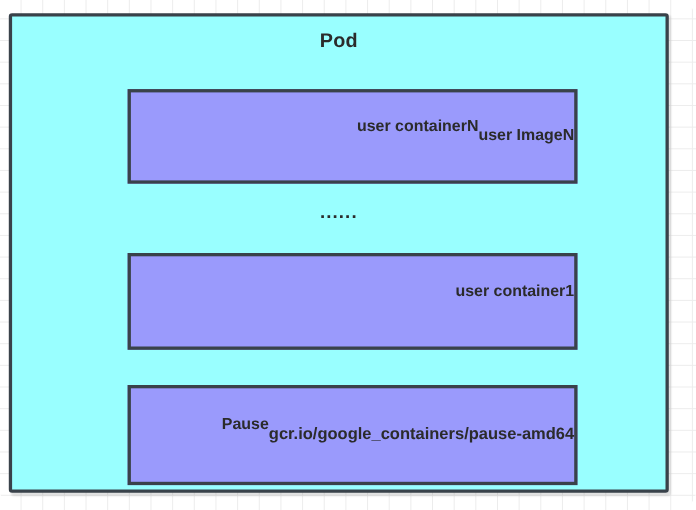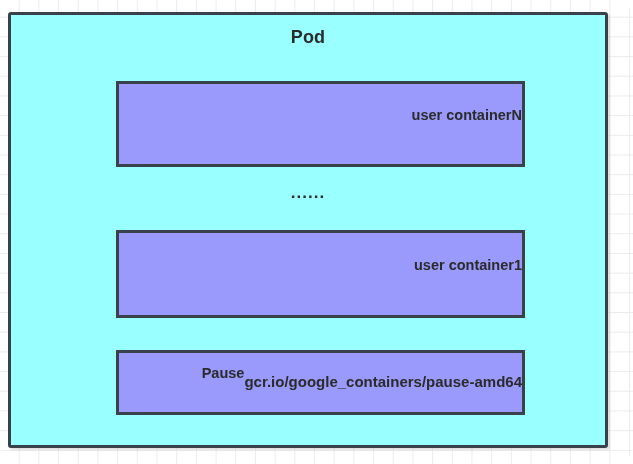--- a/index.html
+++ b/index.html
@@ -72,21 +72,21 @@
     font-weight: bold;
     color: #2b2b2b;
     text-align: center;
     line-height: 1.1;
   }
   .container-box .line.top    { margin-bottom: 17px; }
   .container-box .line.bottom { margin-bottom: 0; }
 
   #box-n     { top: 66px;  height: 86px; }
   #box-1     { top: 215px; height: 88px; }
-  #box-pause { top: 335px; height: 65px; padding-left: 44px; }
+  #box-pause { top: 335px; height: 91px; padding-left: 44px; }
 
   #box-pause .line.bottom { font-size: 15px; }
 
   
   #ellipsis {
     position: absolute;
     left: 0;
     top: 168px;
     width: 100%;
     text-align: center;
@@ -100,20 +100,21 @@
 <body>
 
 <div id="canvas">
 
   <div id="pod-box">
 
     <div id="pod-title">Pod</div>
 
     <div class="container-box" id="box-n">
       <div class="line top">user containerN</div>
+      <div class="line bottom">user ImageN</div>
     </div>
 
     <div id="ellipsis">......</div>
 
     <div class="container-box" id="box-1">
       <div class="line top">user container1</div>
     </div>
 
     <div class="container-box" id="box-pause">
       <div class="line top">Pause</div>

